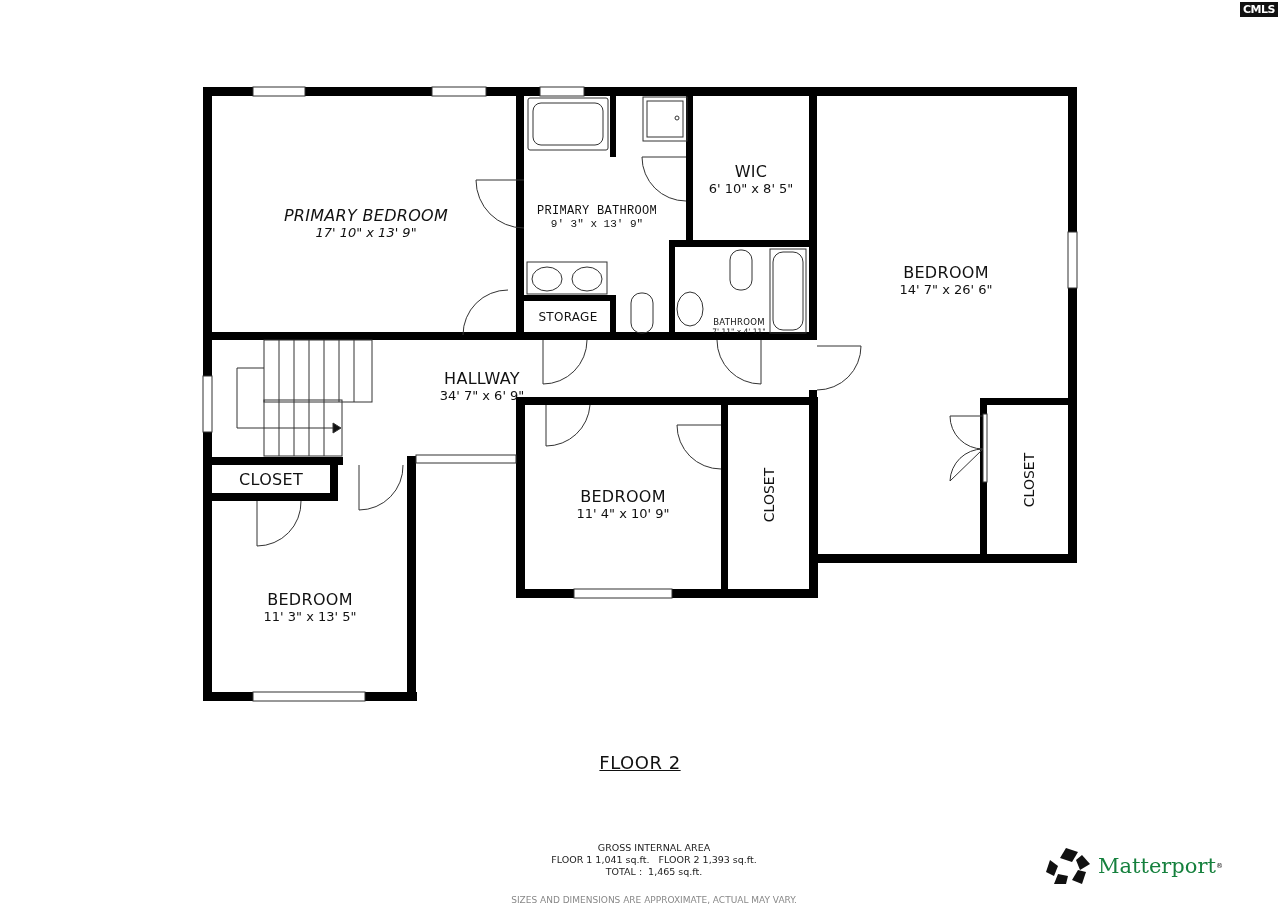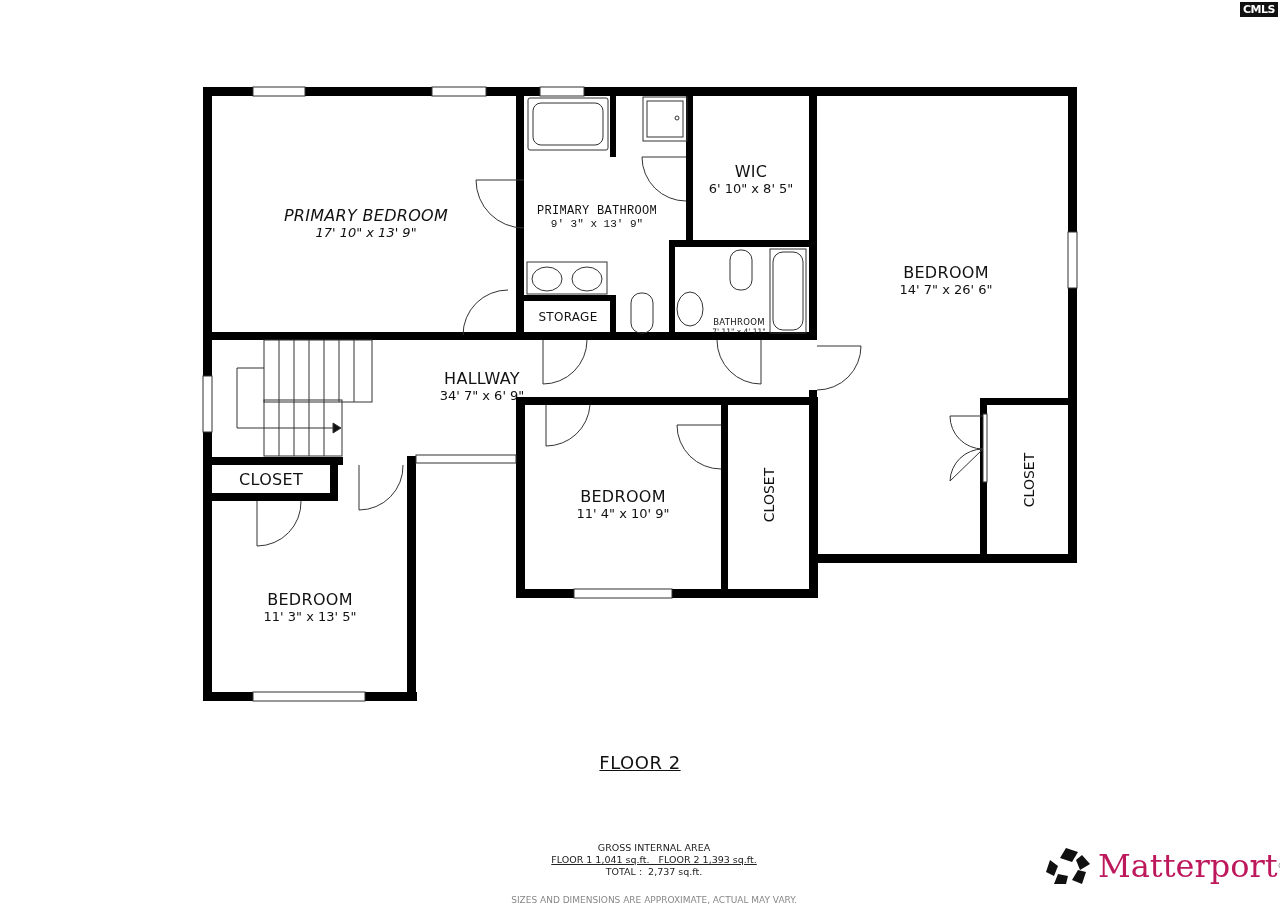--- a/index.html
+++ b/index.html
@@ -11,21 +11,21 @@
   .small .room-name { font-size: 12px; }
   .small .room-dim { font-size: 11px; }
   .tiny .room-name { font-size: 8.5px; margin-top: 23px; }
   .tiny .room-dim { font-size: 7.5px; }
   .vert { position: absolute; transform: translate(-50%,-50%) rotate(-90deg); font-size: 14px; white-space: nowrap; }
   .floor-title { position: absolute; left: 640px; top: 752px; transform: translateX(-50%); font-size: 18px; letter-spacing: 0.5px; text-decoration: underline; }
   .area { position: absolute; left: 654px; top: 842px; transform: translateX(-50%); text-align: center; font-size: 9.5px; line-height: 12px; color: #222; white-space: nowrap; }
   .area .disclaimer { color: #888; font-size: 9px; margin-top: 16px; }
   .logo-mls { position: absolute; right: 2px; top: 2px; background: #111; color: #fff; font-size: 11px; font-weight: bold; padding: 1px 3px; letter-spacing: -0.5px; font-family: "DejaVu Sans", sans-serif; }
   .matterport { position: absolute; left: 1044px; top: 846px; display: flex; align-items: center; }
-  .matterport .word { font-family: "DejaVu Serif", serif; font-size: 32px; margin-left: 10px; color: #be185d; }
+  .matterport .word { font-family: "DejaVu Serif", serif; font-size: 21px; margin-left: 10px; color: #15803d; }
   .matterport .reg { font-size: 7px; vertical-align: super; }
 </style>
 </head>
 <body>
 
 <svg id="plan" width="1280" height="905" viewBox="0 0 1280 905" xmlns="http://www.w3.org/2000/svg">
   <g fill="#000">
 
     <rect x="203" y="87" width="874" height="9"></rect>
     <rect x="203" y="87" width="9" height="614"></rect>
@@ -186,22 +186,22 @@
   <div class="room-dim">11' 4" x 10' 9"</div>
 </div>
 
 <div class="vert" style="left:769px;top:495px;">CLOSET</div>
 <div class="vert" style="left:1029px;top:480px;">CLOSET</div>
 
 <div class="floor-title">FLOOR 2</div>
 
 <div class="area">
   <div>GROSS INTERNAL AREA</div>
-  <div style="white-space:pre;text-decoration:underline;">FLOOR 1 1,041 sq.ft.   FLOOR 2 1,393 sq.ft.</div>
-  <div style="white-space:pre;">TOTAL :  2,737 sq.ft.</div>
+  <div style="white-space:pre;">FLOOR 1 1,041 sq.ft.   FLOOR 2 1,393 sq.ft.</div>
+  <div style="white-space:pre;">TOTAL :  1,465 sq.ft.</div>
   <div class="disclaimer">SIZES AND DIMENSIONS ARE APPROXIMATE, ACTUAL MAY VARY.</div>
 </div>
 
 <div class="matterport">
   <span style="width:44px;height:40px;display:inline-block;"></span>
   <span class="word">Matterport</span>
   <span class="reg">®</span>
 </div>
 
 </body></html>

